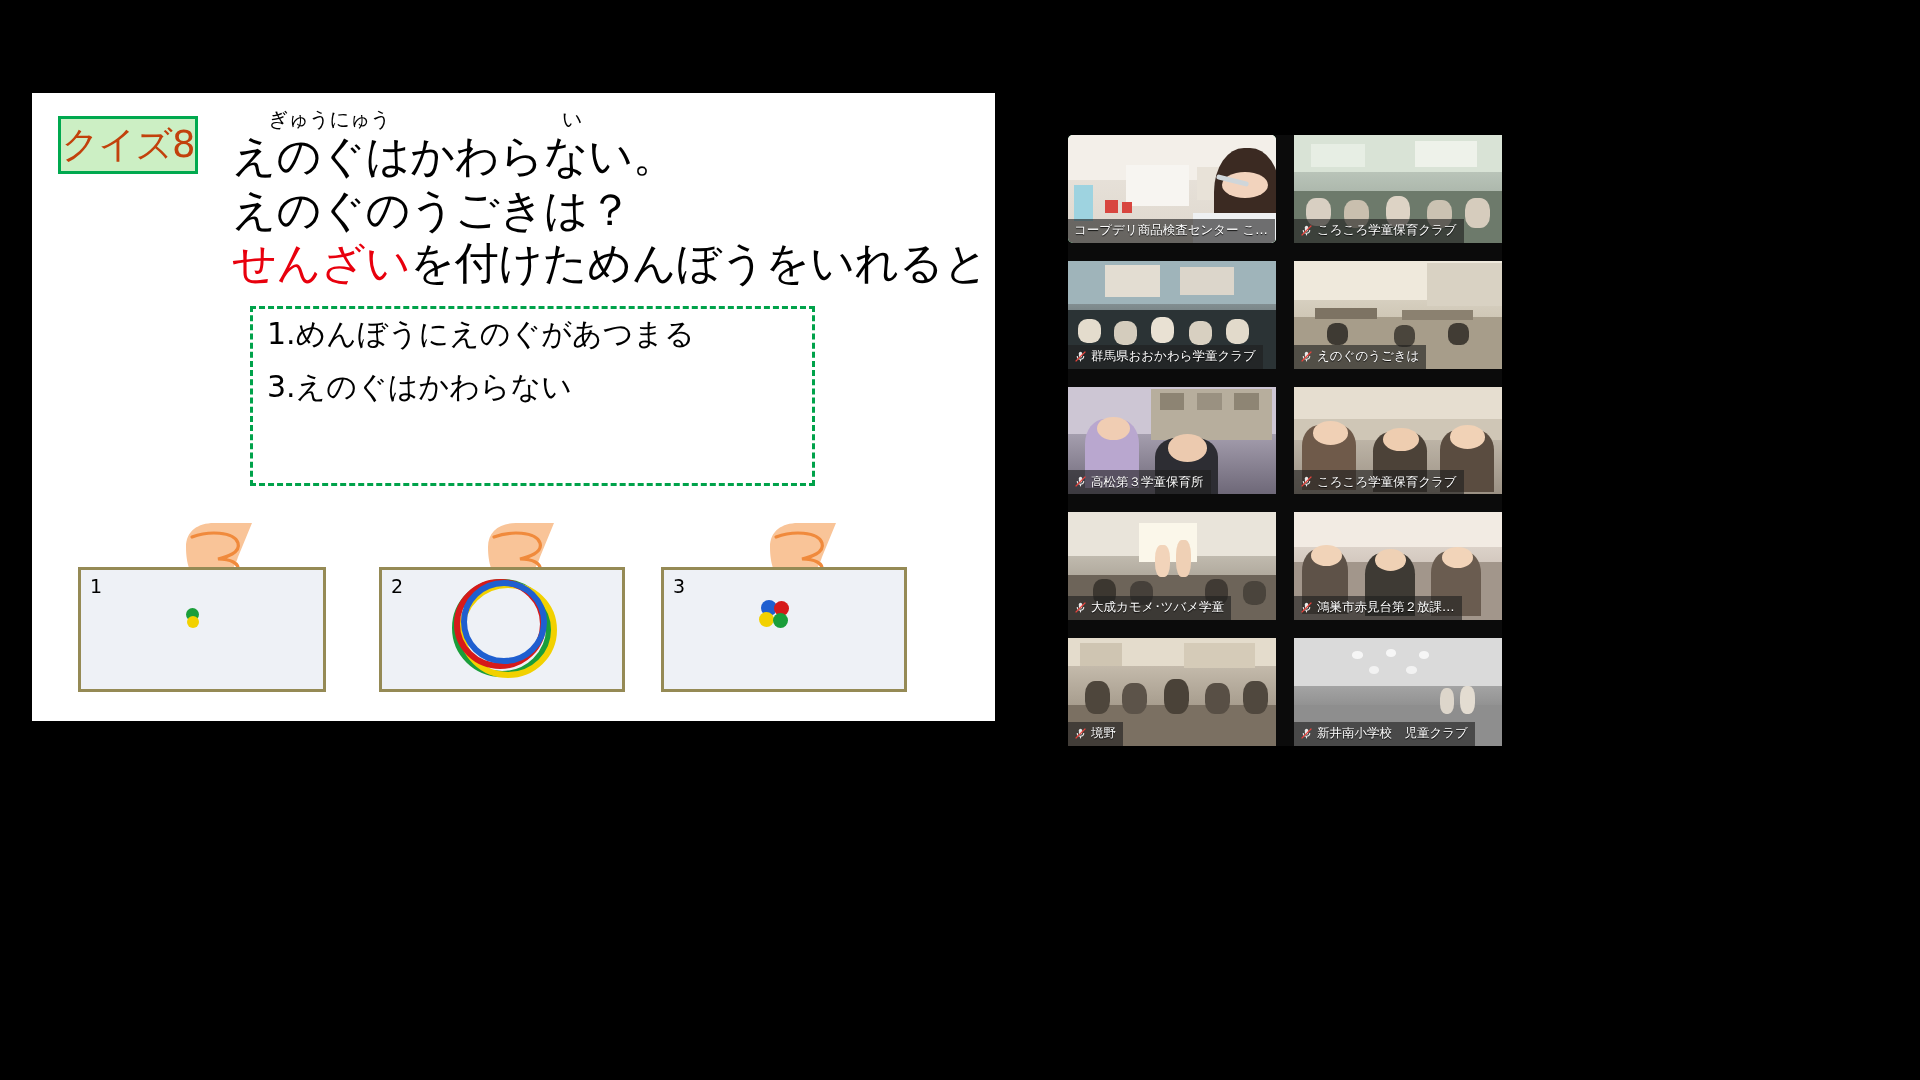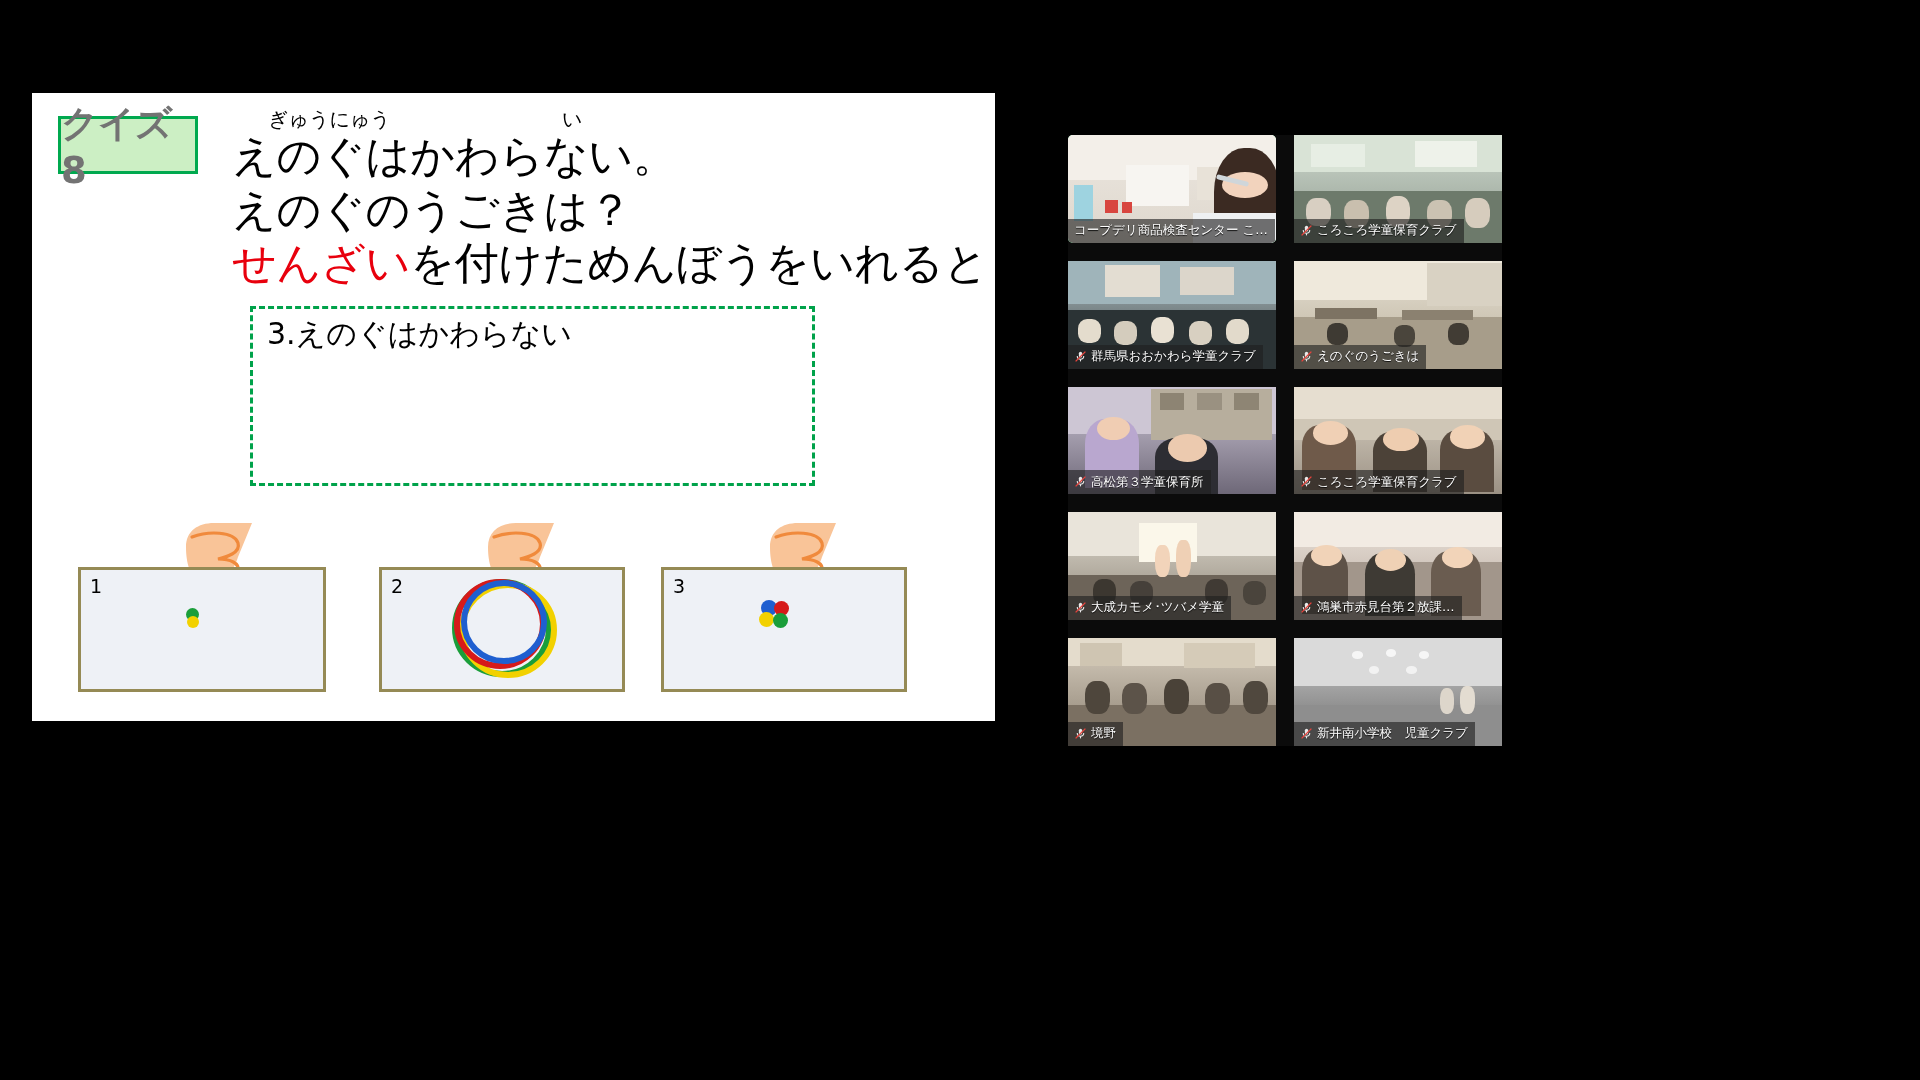--- a/index.html
+++ b/index.html
@@ -6,21 +6,21 @@
   body{width:1920px;height:1080px;position:relative;overflow:hidden;
        font-family:"DejaVu Sans","Liberation Sans",sans-serif;}
 
   
   #slide{position:absolute;left:32px;top:93px;width:963px;height:628px;
          background:#fff;overflow:hidden;}
 
   .quiz-badge{position:absolute;left:26px;top:23px;width:140px;height:58px;
     background:#ccefc4;border:3px solid #00a94f;box-sizing:border-box;
     display:flex;align-items:center;justify-content:center;}
-  .quiz-badge span{font-size:37px;font-weight:bold;color:#737373;letter-spacing:-1px;
+  .quiz-badge span{font-size:37px;font-weight:normal;color:#c2410c;letter-spacing:-1px;
     font-family:"DejaVu Sans","Liberation Sans",sans-serif;}
 
   .qblock{position:absolute;left:200px;top:16px;width:740px;}
   .ruby-row{height:20px;position:relative;}
   .ruby{position:absolute;font-size:20px;color:#000;line-height:1;white-space:nowrap;}
   .qline{font-size:44px;color:#000;line-height:1.22;white-space:nowrap;letter-spacing:-0.5px;}
   .qline .redpart{color:#e8000d;}
 
   
   .answers{position:absolute;left:218px;top:213px;width:565px;height:180px;
@@ -82,20 +82,21 @@
     <div class="ruby-row">
       <span class="ruby" style="left:36px;">ぎゅうにゅう</span>
       <span class="ruby" style="left:330px;">い</span>
     </div>
     <div class="qline">えのぐはかわらない。</div>
     <div class="qline">えのぐのうごきは？</div>
     <div class="qline"><span class="redpart">せんざい</span><span>を付けためんぼうをいれると</span></div>
   </div>
 
   <div class="answers">
+    <div class="ans">1.めんぼうにえのぐがあつまる</div>
     <div class="ans">3.えのぐはかわらない</div>
   </div>
 
   <div class="panelwrap">
 
     <div class="handunit h1">
       <div class="stick"></div>
       <svg class="handsvg" width="120" height="110" viewBox="0 0 120 110">
         <path d="M26 46 C26 30 38 22 54 22 L92 22 L78 56 C74 70 64 80 52 80 L40 80 C30 76 26 62 26 46 Z" fill="#f9c498"></path>
         <path d="M32 36 C48 30 74 30 78 42 C81 52 66 56 58 58 C70 58 80 62 78 70 C76 78 62 80 52 78" fill="none" stroke="#f08a3c" stroke-width="3.2" stroke-linecap="round"></path>

